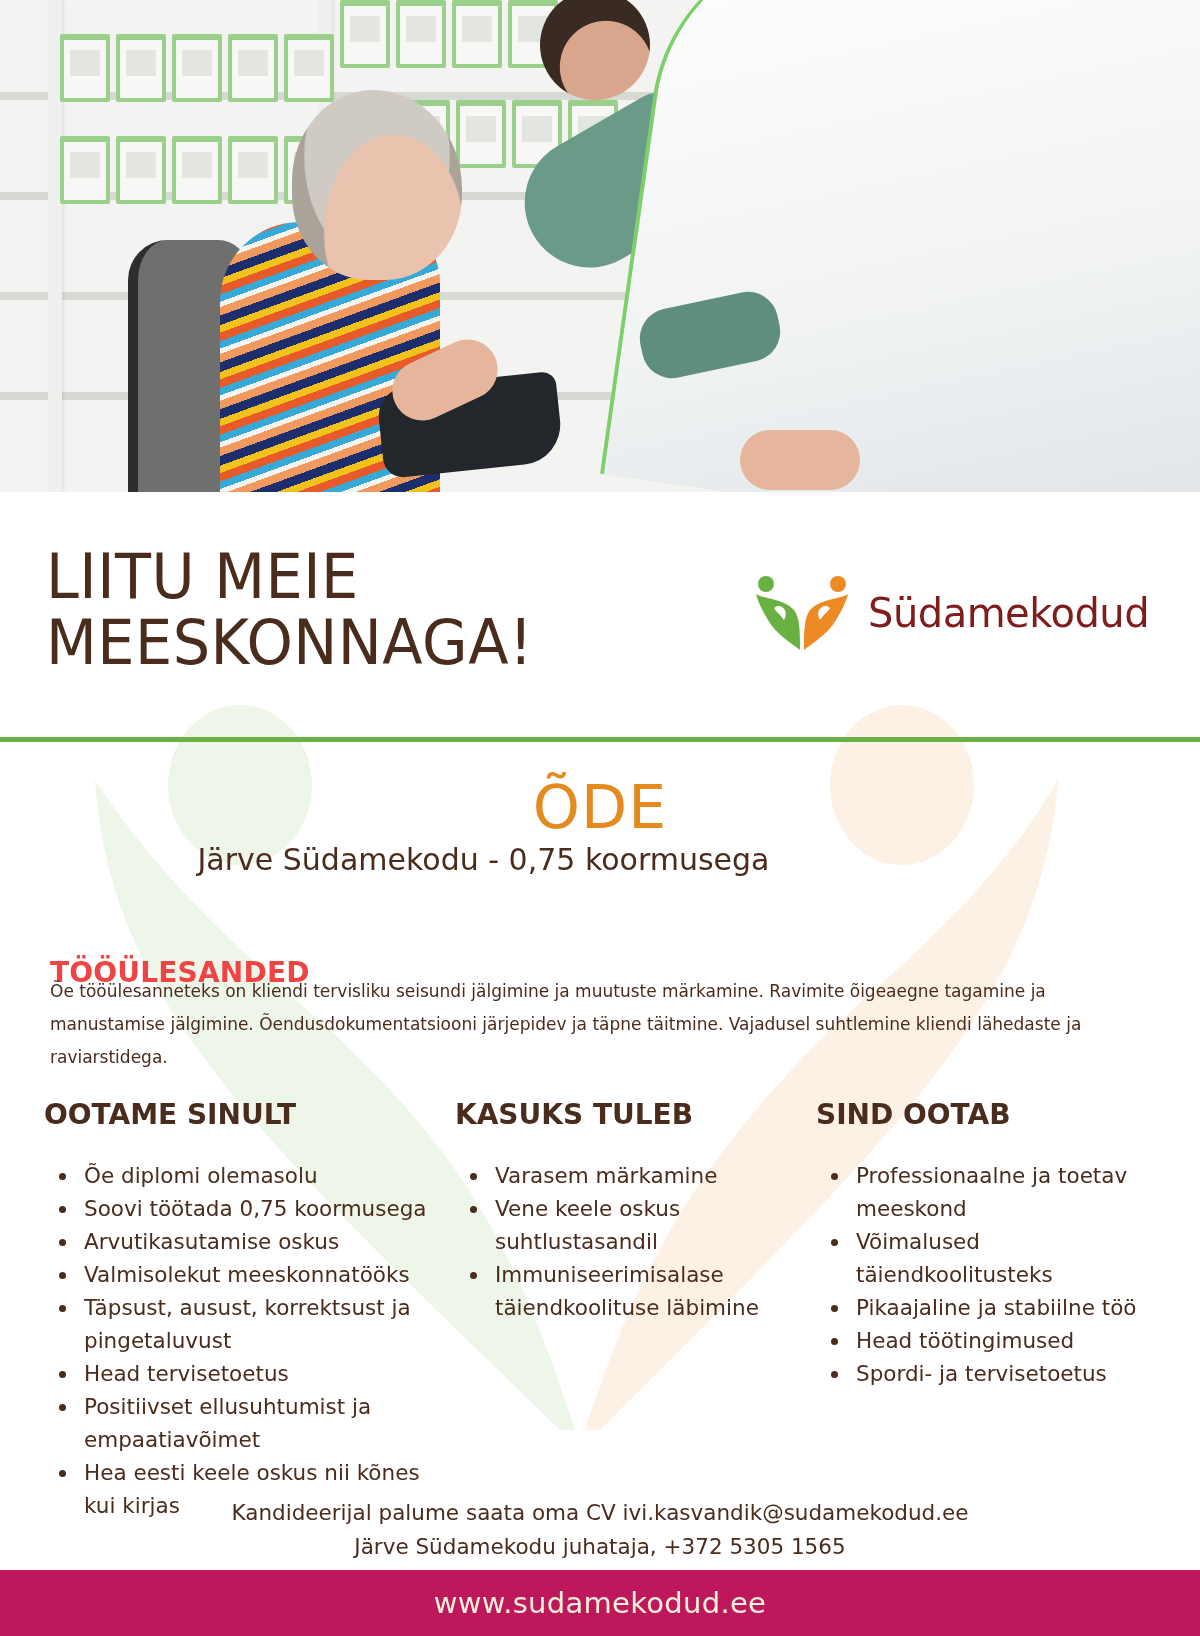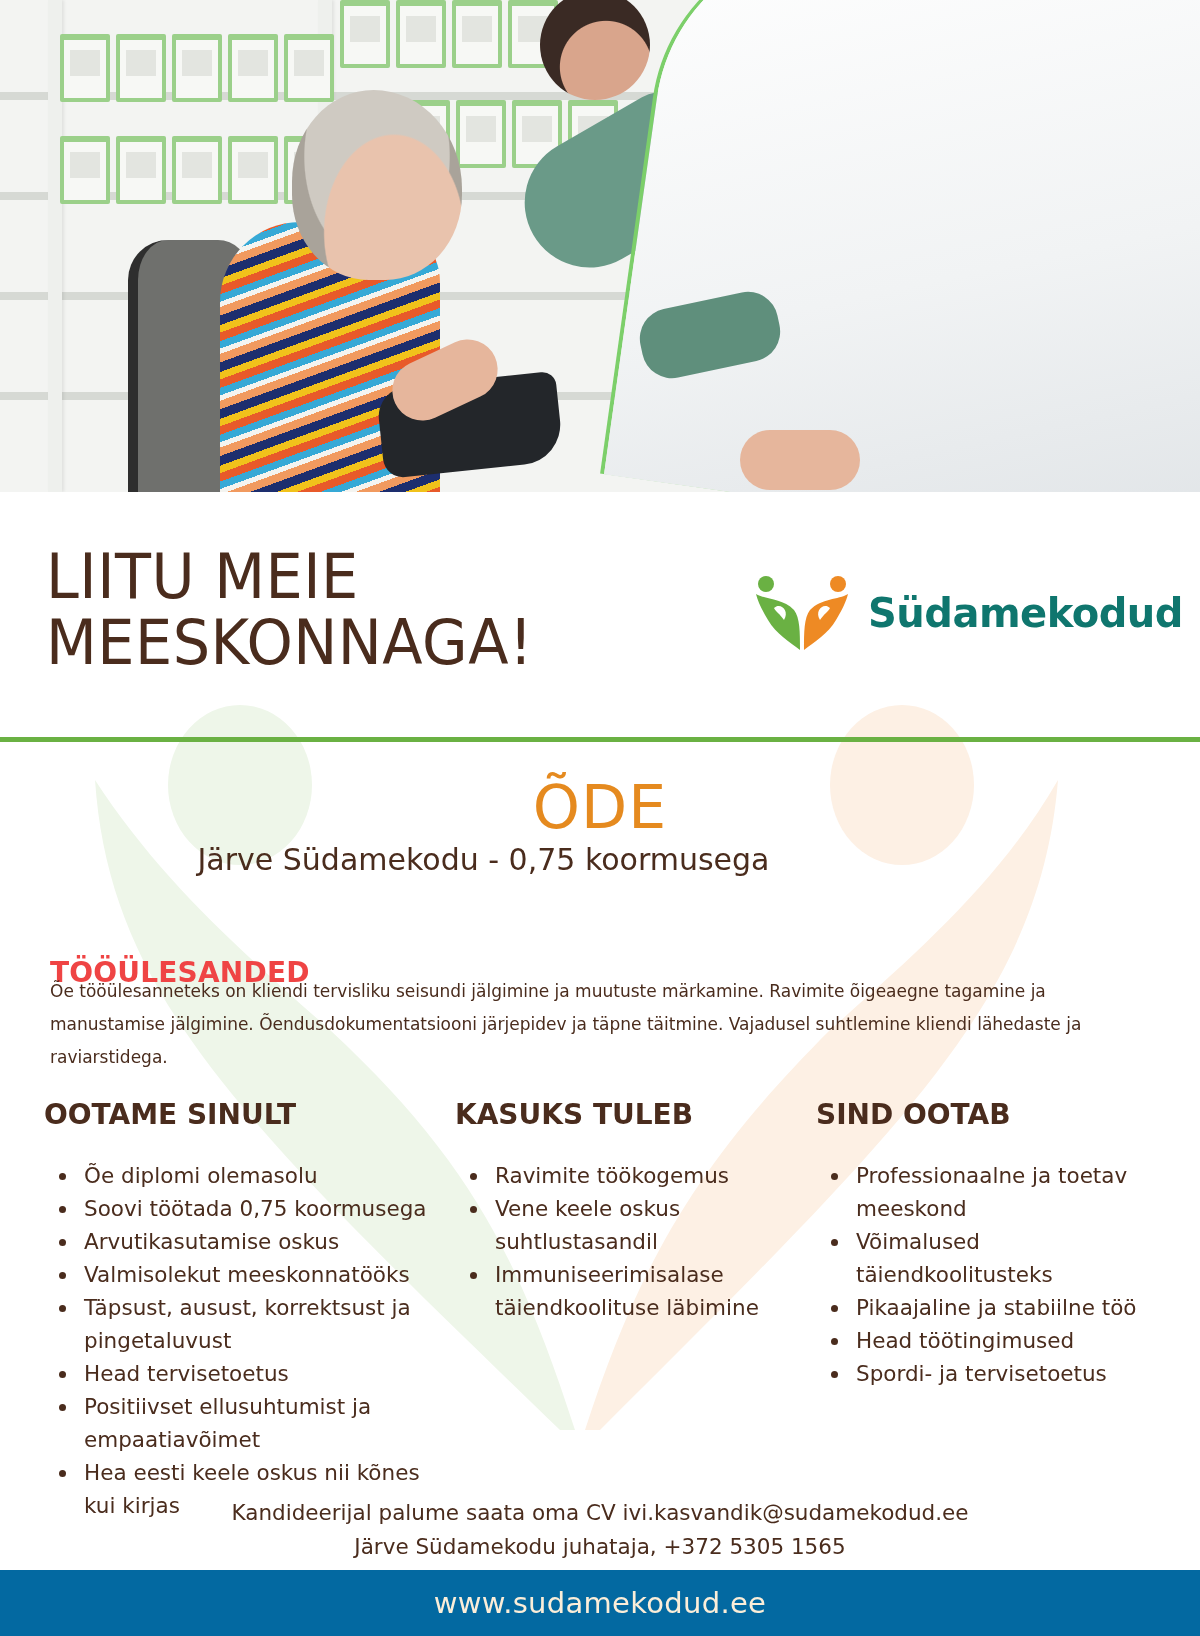--- a/index.html
+++ b/index.html
@@ -28,21 +28,21 @@
   .nurse-head { position: absolute; left: 540px; top: -10px; width: 110px; height: 110px; border-radius: 50%; background: radial-gradient(circle at 60% 70%, #d9a58c 0 45%, #3a2a24 46%); }
   .hand { position: absolute; width: 110px; height: 60px; background: #e6b69c; border-radius: 30px; }
 
   
   .headline { position: absolute; left: 46px; top: 544px; font-family: "DejaVu Sans", sans-serif; font-weight: 200; font-size: 62px; line-height: 66px; color: #4a2c1d; letter-spacing: 0.5px; transform: scaleX(0.95); transform-origin: left; }
   .headline span { display: block; font-weight: normal; -webkit-text-stroke: 0; }
   .headline-line { font-weight: 300; }
 
   .logo { position: absolute; left: 754px; top: 574px; display: flex; align-items: center; gap: 18px; }
   .logo-mark { width: 96px; height: 78px; }
-  .logo-text { font-family: "DejaVu Sans", sans-serif; font-weight: bold; font-size: 40px; color: #0f766e; letter-spacing: -0.5px; }
+  .logo-text { font-family: "DejaVu Sans", sans-serif; font-weight: normal; font-size: 40px; color: #7f1d1d; letter-spacing: -0.5px; }
 
   
   .divider { position: absolute; left: 0; top: 737px; width: 1200px; height: 5px; background: #6ab143; }
 
   
   .deco { position: absolute; left: 0; top: 700px; width: 1200px; height: 740px; pointer-events: none; }
 
   
   .job-title { position: absolute; left: 0; width: 1200px; top: 760px; text-align: center; font-size: 60px; color: #e58a1f; font-weight: normal; letter-spacing: 1px; margin-top: 12px; }
   .job-sub { position: absolute; left: 0; width: 967px; top: 842px; text-align: center; font-size: 30px; color: #4a2c1d; }
@@ -58,21 +58,21 @@
   .col li { position: relative; padding-left: 40px; font-size: 21.5px; line-height: 33px; color: #4a2c1d; }
   .col li::before { content: ""; position: absolute; left: 15px; top: 14px; width: 7px; height: 7px; border-radius: 50%; background: #4a2c1d; }
   .col1 { left: 44px; width: 400px; }
   .col2 { left: 455px; width: 340px; }
   .col3 { left: 816px; width: 360px; }
 
   
   .contact { position: absolute; left: 0; width: 1200px; top: 1496px; text-align: center; font-size: 21.5px; line-height: 34px; color: #4a2c1d; }
 
   
-  .footer { position: absolute; left: 0; top: 1570px; width: 1200px; height: 66px; background: #0369a1; display: flex; align-items: center; justify-content: center; }
+  .footer { position: absolute; left: 0; top: 1570px; width: 1200px; height: 66px; background: #be185d; display: flex; align-items: center; justify-content: center; }
   .footer a { color: #fbeed9; font-size: 29px; text-decoration: none; letter-spacing: 0.3px; }
 </style>
 </head>
 <body>
 
 <div class="hero">
   <div class="shelf-bg"></div>
   <div class="shelf-col" style="left:48px"></div>
   <div class="shelf-col" style="left:318px"></div>
   <div class="bin-row" style="top:34px; left:60px">
@@ -156,21 +156,21 @@
     <li>Täpsust, ausust, korrektsust ja pingetaluvust</li>
     <li>Head tervisetoetus</li>
     <li>Positiivset ellusuhtumist ja empaatiavõimet</li>
     <li>Hea eesti keele oskus nii kõnes kui kirjas</li>
   </ul>
 </div>
 
 <div class="col col2">
   <h3>KASUKS TULEB</h3>
   <ul>
-    <li>Ravimite töökogemus</li>
+    <li>Varasem märkamine</li>
     <li>Vene keele oskus suhtlustasandil</li>
     <li>Immuniseerimisalase täiendkoolituse läbimine</li>
   </ul>
 </div>
 
 <div class="col col3">
   <h3>SIND OOTAB</h3>
   <ul>
     <li>Professionaalne ja toetav meeskond</li>
     <li>Võimalused täiendkoolitusteks</li>

